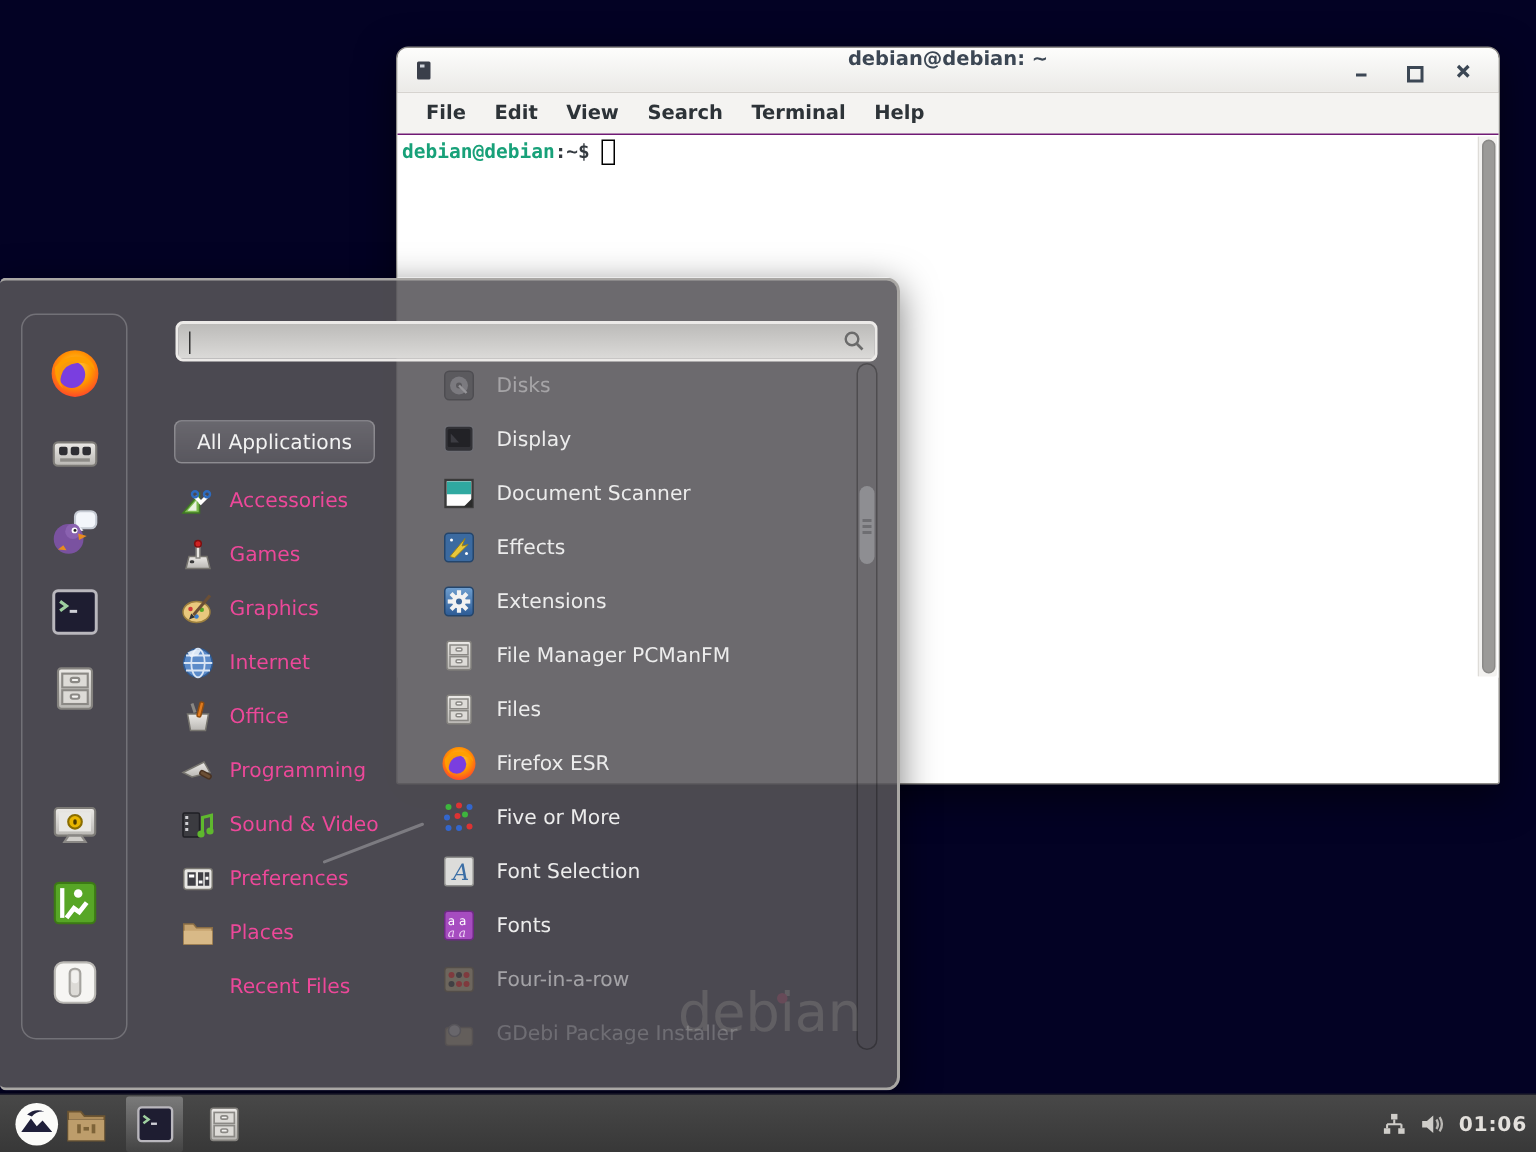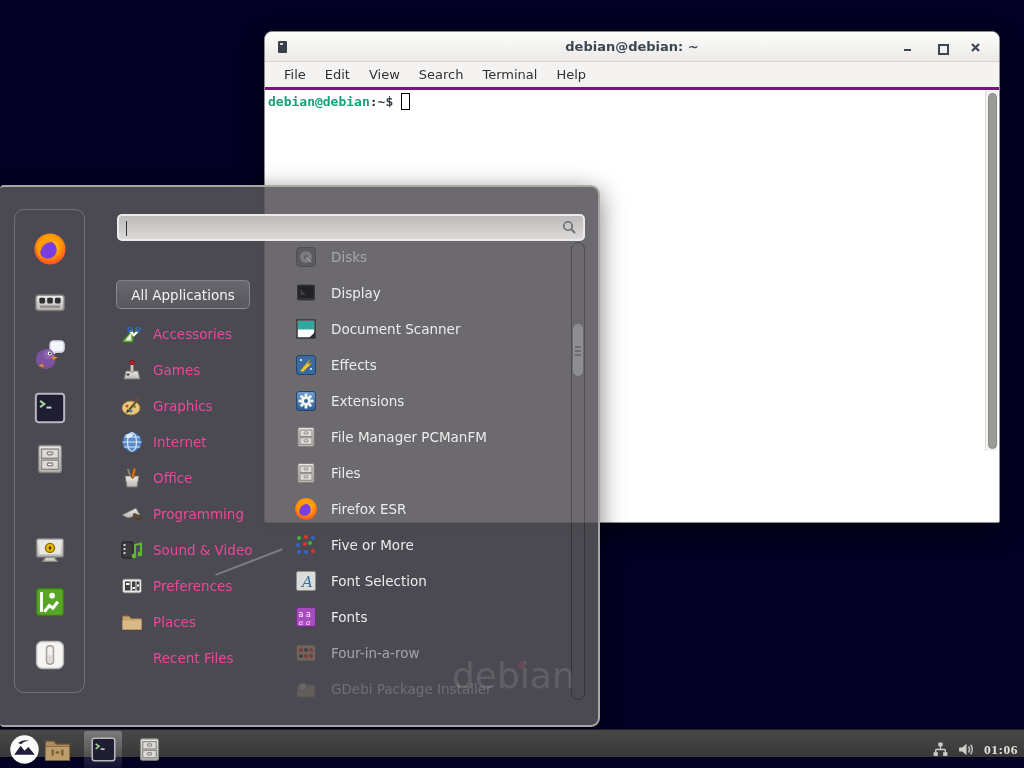--- a/index.html
+++ b/index.html
@@ -13,33 +13,33 @@
                font-size:36px; color:#a9a9a9; letter-spacing:0px; font-weight:400; }
   .wm-dot { position:absolute; left:66px; top:7px; width:7px; height:7px;
             border-radius:50%; background:#d70a53; }
 
   
   #terminal { position:absolute; left:264px; top:31px; width:736px; height:492px;
               z-index:10; border:1px solid #8f8d8a; border-radius:8px 8px 2px 2px;
               box-shadow:0 8px 26px rgba(0,0,0,.55); background:#ffffff; }
   .titlebar { position:relative; height:30px; border-radius:7px 7px 0 0;
               background:linear-gradient(#fdfdfc,#ebeae7);
-              border-bottom:1px solid #d6d3cf; display:flex; align-items:center; }
+              border-bottom:1px solid #d6d3cf; display:flex; }
   .tb-icon { position:absolute; left:13px; top:9px; width:9px; height:12px;
              background:#3a3f4a; border-radius:1px; }
   .tb-icon::after { content:""; position:absolute; left:2px; top:2px; width:3px; height:2px; background:#cfd3da; }
   .tb-title { flex:1; text-align:center; font-size:13px; font-weight:bold; color:#3c4754; }
   .winctl { position:absolute; right:18px; top:0; height:30px; display:flex; gap:23px; align-items:center; }
   .ctl { width:11px; height:11px; position:relative; cursor:default; }
   .ctl.min::after { content:""; position:absolute; left:2px; top:7px; width:7px; height:2px; background:#3c4754; }
   .ctl.max::after { content:""; position:absolute; left:2px; top:2px; width:7px; height:7px; border:2px solid #3c4754; }
   .ctl.close svg { position:absolute; left:0; top:0; }
   .menubar { height:28px; background:#f4f3f1; display:flex; align-items:center;
              gap:19px; padding-left:19px; font-size:13px; color:#2d3338;
-             border-bottom:3px solid #701a75; }
+             border-bottom:1px solid #701a75;font-weight:bold; }
   .menubar span { cursor:default; }
   .term-body { position:relative; height:363px; background:#ffffff; border-radius:0 0 2px 2px; }
   .prompt-line { padding:3px 0 0 3px; font-family:"DejaVu Sans Mono","Liberation Mono",monospace;
                  font-size:13px; display:flex; align-items:center; }
   .p-user { color:#18a179; font-weight:bold; }
   .p-path { color:#33393f; font-weight:bold; }
   .cursor { display:inline-block; width:9px; height:17px; border:1.5px solid #000; margin-left:8px; }
   .term-scrollbar { position:absolute; top:1px; right:1px; bottom:2px; width:13px;
                     background:#f3f2f0; border-left:1px solid #dedcd8; border-radius:0 0 2px 0; }
   .term-scrollbar .thumb { position:absolute; top:2px; bottom:2px; left:2px; width:9px;
@@ -82,22 +82,22 @@
                     border:1px solid rgba(0,0,0,.28); border-radius:7px; }
   .apps-scrollbar .thumb { position:absolute; left:1px; top:81px; width:10px; height:52px;
                            background:#8e8e92; border-radius:5px; }
   .thumb .grip { position:absolute; left:2px; width:6px; height:1.5px; background:#6e6e72; }
   .grip.g1{top:22px;} .grip.g2{top:26px;} .grip.g3{top:30px;}
   .artifact-line { position:absolute; left:215px; top:387px; width:72px; height:2px;
                    background:rgba(230,230,230,.32); transform:rotate(-21deg);
                    transform-origin:0 0; border-radius:1px; }
 
   
-  #taskbar { position:absolute; left:0; top:729px; width:1024px; height:28px; z-index:30;
-             background:linear-gradient(#484848,#383838); border-top:1px solid #20202c;font-family:Liberation Serif, serif; }
+  #taskbar { position:absolute; left:0; top:729px; width:1024px; height:39px; z-index:30;
+             background:linear-gradient(#484848,#383838); border-top:1px solid #20202c; }
   .tb-btn { position:absolute; cursor:pointer; }
   .tb-active { position:absolute; left:84px; top:1px; width:38px; height:37px;
                background:linear-gradient(rgba(255,255,255,.28),rgba(255,255,255,.06));
                border-radius:2px; cursor:pointer; display:flex; align-items:center; justify-content:center; }
   .tray { position:absolute; right:6px; top:0; height:39px; display:flex; align-items:center; gap:8px; }
   .clock { font-size:13.5px; font-weight:bold; color:#e3e0dc; letter-spacing:.5px; }
 </style>
 </head>
 <body>
 

